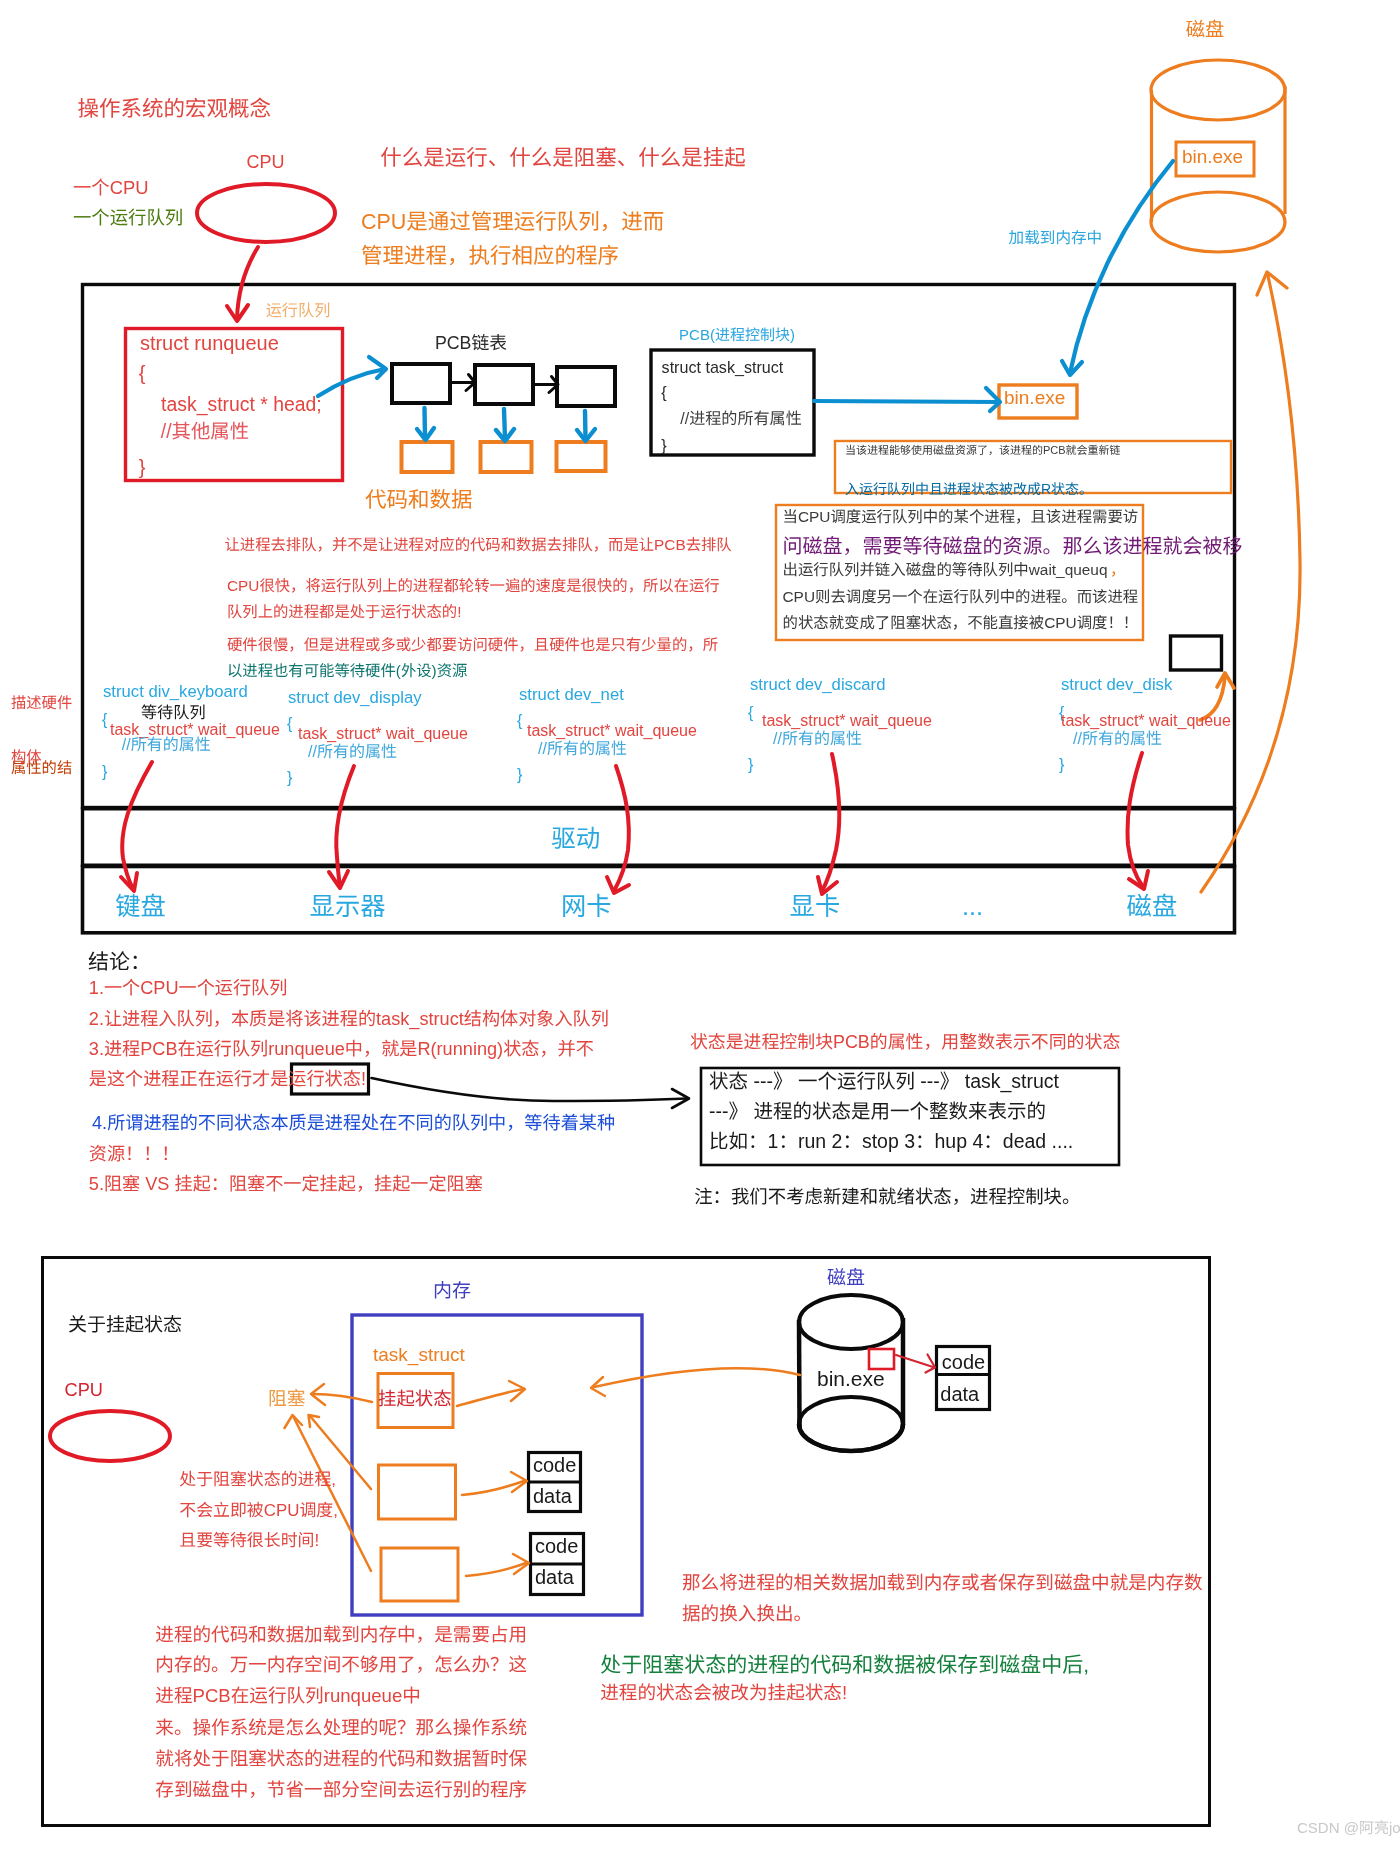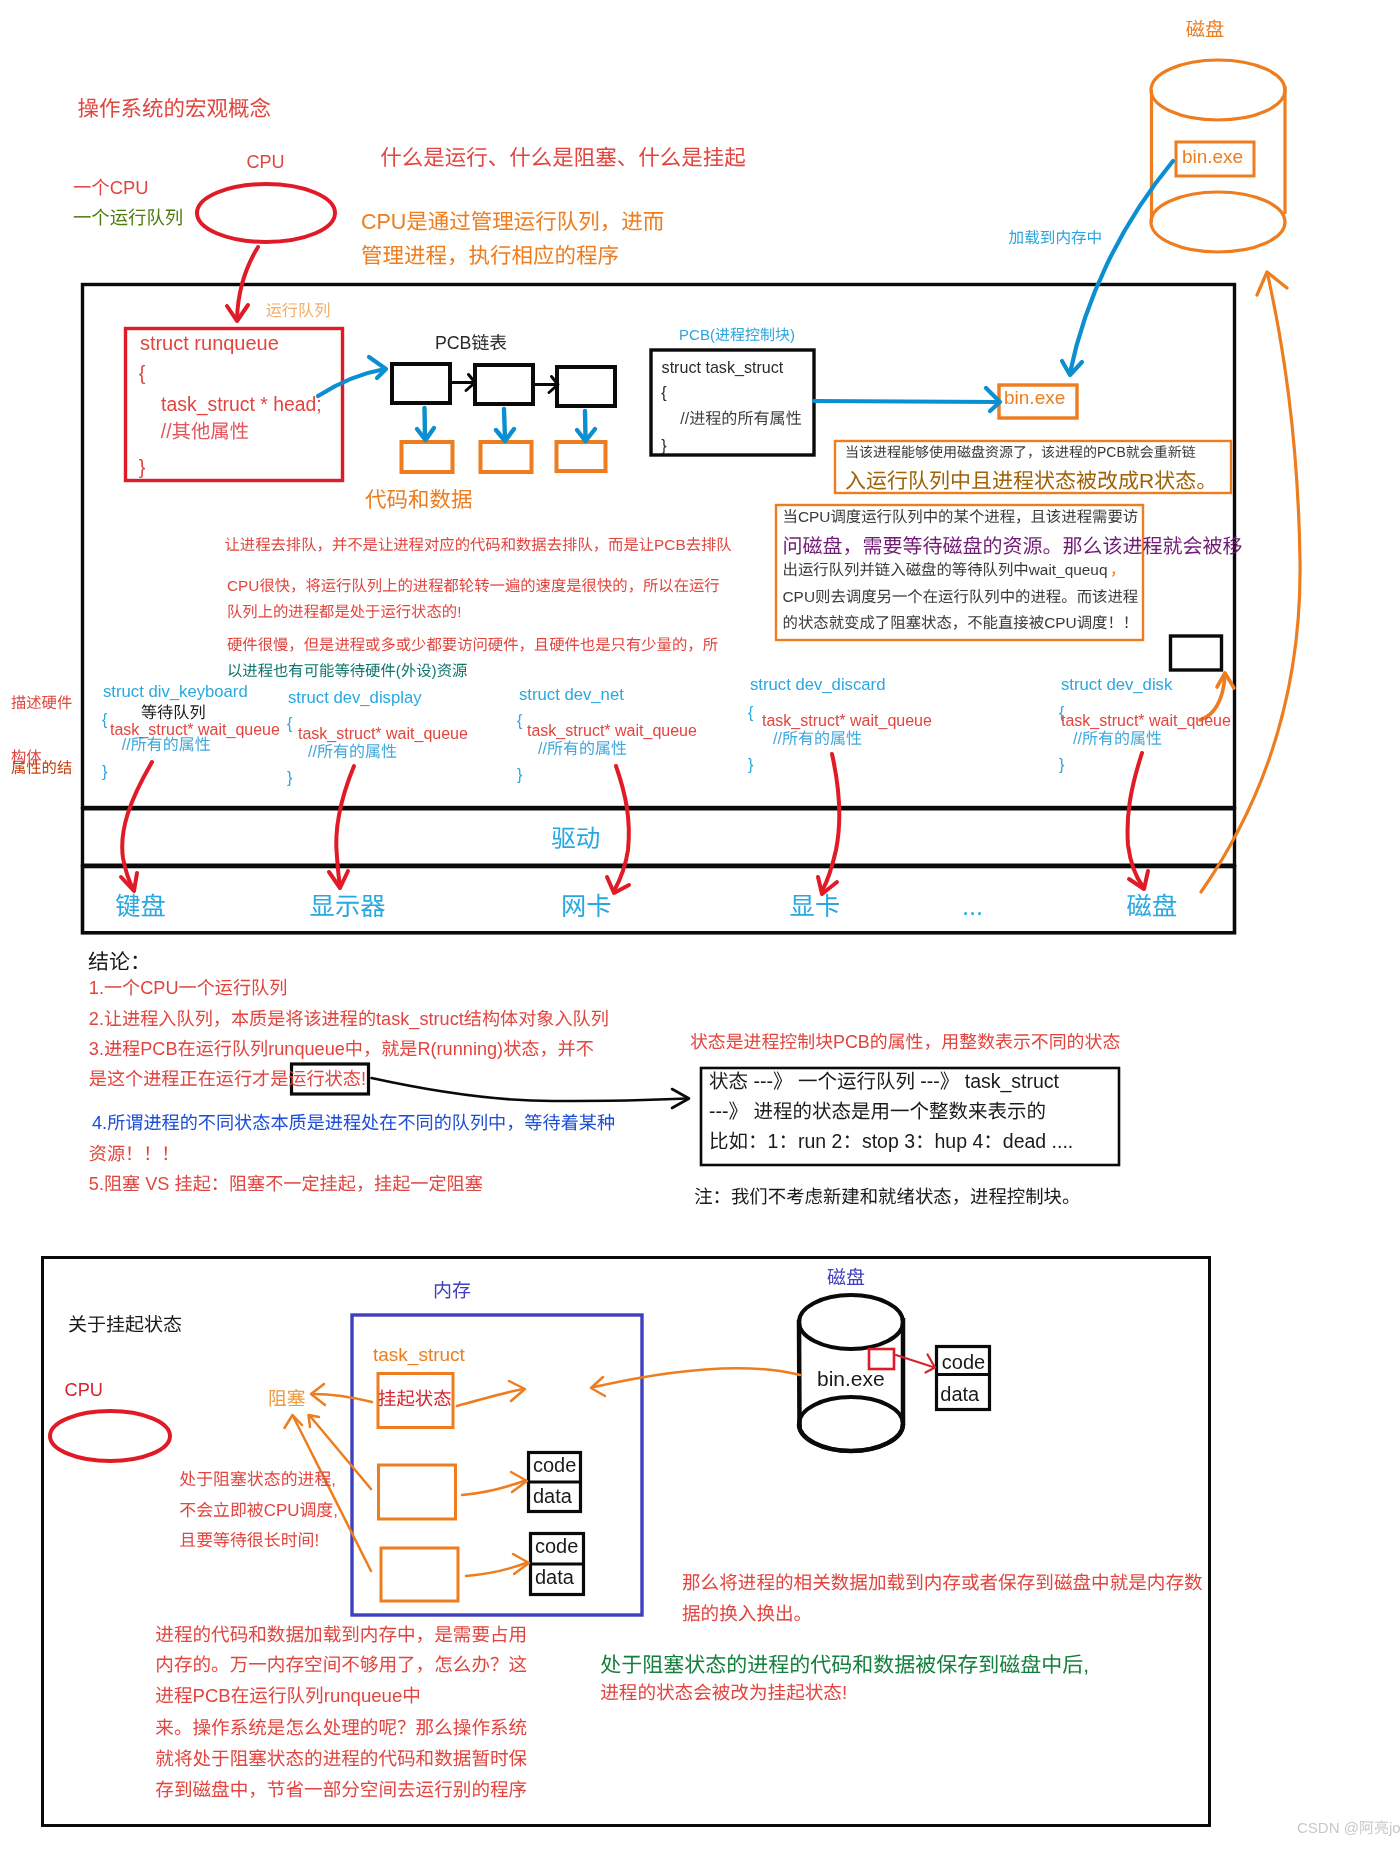--- a/index.html
+++ b/index.html
@@ -219,22 +219,22 @@
 <div class="t" style="left:434.9px;top:335px;font-size:17.8px;color:#2A2A2A">PCB链表</div>
 <div class="t" style="left:365px;top:489.5px;font-size:21.5px;color:#ED7D1E">代码和数据</div>
 
 <div class="t" style="left:679.1px;top:326.5px;font-size:15px;color:#2BA5DE">PCB(进程控制块)</div>
 <div class="t" style="left:661.6px;top:358.5px;font-size:16.1px;color:#2A2A2A">struct task_struct</div>
 <div class="t" style="left:661.3px;top:384px;font-size:16.1px;color:#2A2A2A">{</div>
 <div class="t" style="left:680.2px;top:410px;font-size:16.1px;color:#3E3E3E">//进程的所有属性</div>
 <div class="t" style="left:661.3px;top:437px;font-size:16.1px;color:#2A2A2A">}</div>
 <div class="t" style="left:1004px;top:387.5px;font-size:19px;color:#ED7D1E">bin.exe</div>
 
-<div class="t" style="left:845px;top:445px;font-size:14px;color:#3A3A3A">当该进程能够使用磁盘资源了，该进程的PCB就会重新链</div>
-<div class="t" style="left:845px;top:470px;font-size:21px;color:#a16207">入运行队列中且进程状态被改成R状态。</div>
+<div class="t" style="left:845px;top:445px;font-size:11px;color:#3A3A3A">当该进程能够使用磁盘资源了，该进程的PCB就会重新链</div>
+<div class="t" style="left:845px;top:482px;font-size:14px;color:#0369a1">入运行队列中且进程状态被改成R状态。</div>
 
 <div class="t" style="left:782.5px;top:509px;font-size:15.4px;color:#3A3A3A">当CPU调度运行队列中的某个进程，且该进程需要访</div>
 <div class="t" style="left:782.5px;top:535.5px;font-size:20px;color:#701a75">问磁盘，需要等待磁盘的资源。那么该进程就会被移</div>
 <div class="t" style="left:782.5px;top:562px;font-size:15.4px;color:#3A3A3A">出运行队列并链入磁盘的等待队列中wait_queuq</div>
 <div class="t" style="left:1110px;top:562px;font-size:15.4px;color:#ED7D1E">，</div>
 <div class="t" style="left:782.5px;top:588.5px;font-size:15.4px;color:#3A3A3A">CPU则去调度另一个在运行队列中的进程。而该进程</div>
 <div class="t" style="left:782.5px;top:615px;font-size:15.4px;color:#3A3A3A">的状态就变成了阻塞状态，不能直接被CPU调度！！</div>
 
 <div class="t" style="left:224.5px;top:536.5px;font-size:15.35px;color:#E2453F">让进程去排队，并不是让进程对应的代码和数据去排队，而是让PCB去排队</div>
 <div class="t" style="left:227px;top:578px;font-size:15.35px;color:#E2453F">CPU很快，将运行队列上的进程都轮转一遍的速度是很快的，所以在运行</div>

